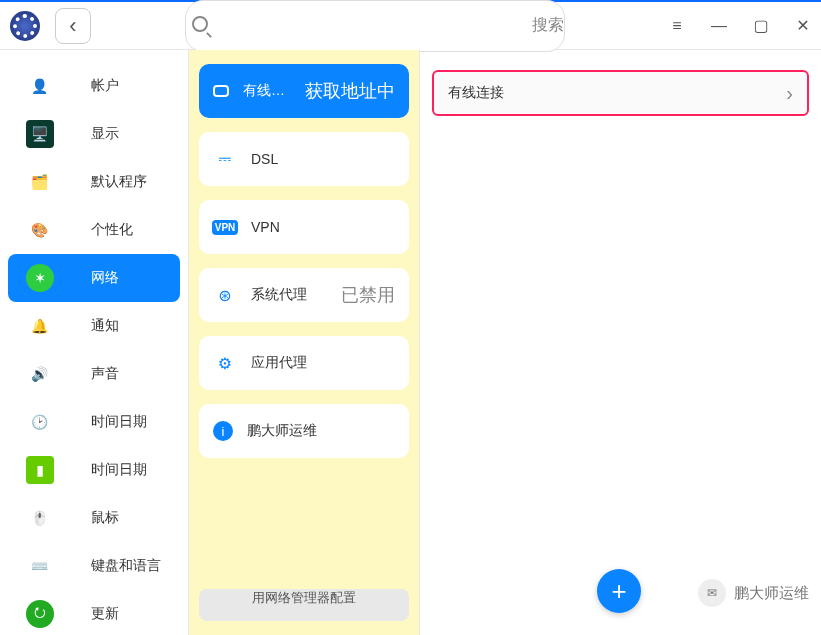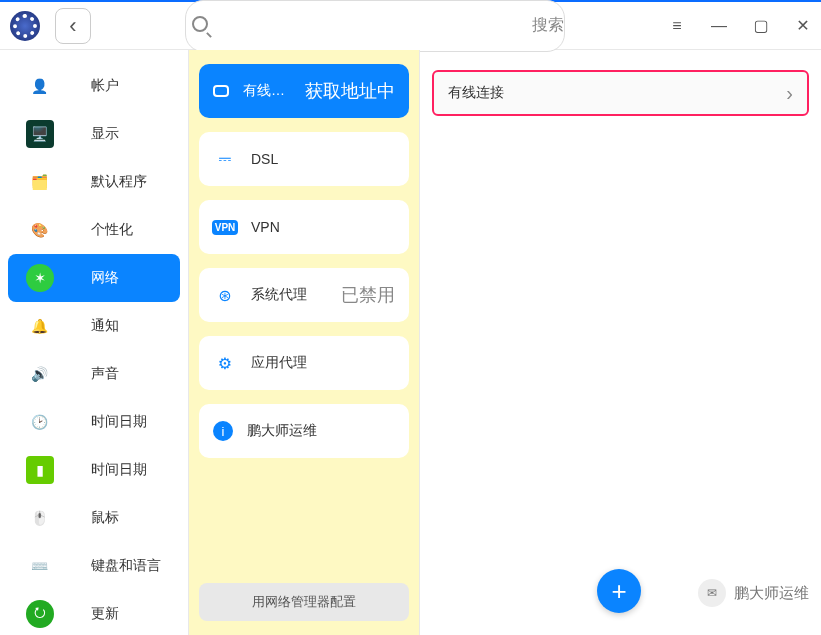--- a/index.html
+++ b/index.html
@@ -22,21 +22,21 @@
 .side-icon { width: 28px; height: 28px; margin-right: 14px; border-radius: 6px; display: flex; align-items: center; justify-content: center; font-size: 14px; }
 .side-item span { font-size: 14px; margin-left: 23px; }
 
 .midpane { width: 232px; background: #fef9c3; border-left: 1px solid #e8e8e8; border-right: 1px solid #e8e8e8; padding: 14px 10px; display:flex; flex-direction:column;}
 .mid-item { height: 54px; background: #fff; border-radius: 10px; display: flex; align-items: center; padding: 0 14px; margin-bottom: 14px; cursor: pointer; color: #333; }
 .mid-item.active { background: #0a84ff; color: #fff; }
 .mid-item .mid-icon { width: 24px; height: 24px; margin-right: 14px; display: flex; align-items: center; justify-content: center; border-radius: 4px; }
 .mid-item .label { flex: 1; font-size: 14px; }
 .mid-item .status { font-size: 18px; color: #888; }
 .mid-item.active .status { color: #fff; }
-.mid-bottom-btn { height: 38px; background: #e8e8e8; border-radius: 8px; display: flex; align-items: center; justify-content: center; font-size: 13px; color: #555; margin-top: auto; cursor: pointer; }
+.mid-bottom-btn { height: 32px; background: #e8e8e8; border-radius: 8px; display: flex; align-items: flex-start; justify-content: center; font-size: 13px; color: #555; margin-top: auto; cursor: pointer; }
 
 .detail { flex: 1; padding: 20px 12px; position: relative; }
 .detail-head { display: flex; align-items: center; justify-content: space-between; margin-bottom: 18px; padding: 0 6px; }
 .detail-head h2 { font-size: 17px; font-weight: 600; }
 .toggle { width: 48px; height: 24px; background: #e0e0e0; border-radius: 12px; position: relative; cursor: pointer; }
 .toggle::after { content: ""; position: absolute; right: 2px; top: 2px; width: 20px; height: 20px; background: #0a84ff; border-radius: 10px; }
 .conn-row { height: 46px; border: 2px solid #ff2060; border-radius: 6px; display: flex; align-items: center; padding: 0 14px; cursor: pointer; justify-content: space-between; color: #333; font-size: 14px; background:#fafafa;}
 .fab { position: absolute; bottom: 22px; right: 180px; width: 44px; height: 44px; background: #0a84ff; border-radius: 50%; display: flex; align-items: center; justify-content: center; cursor: pointer; box-shadow: 0 2px 6px rgba(0,0,0,0.2); }
 .watermark { position: absolute; bottom: 28px; right: 12px; display: flex; align-items: center; gap: 8px; color: #777; font-size: 15px; }
 .watermark .wx-icon { width: 28px; height: 28px; border-radius: 50%; background: #eee; display:flex; align-items:center; justify-content:center; font-size:12px;}

